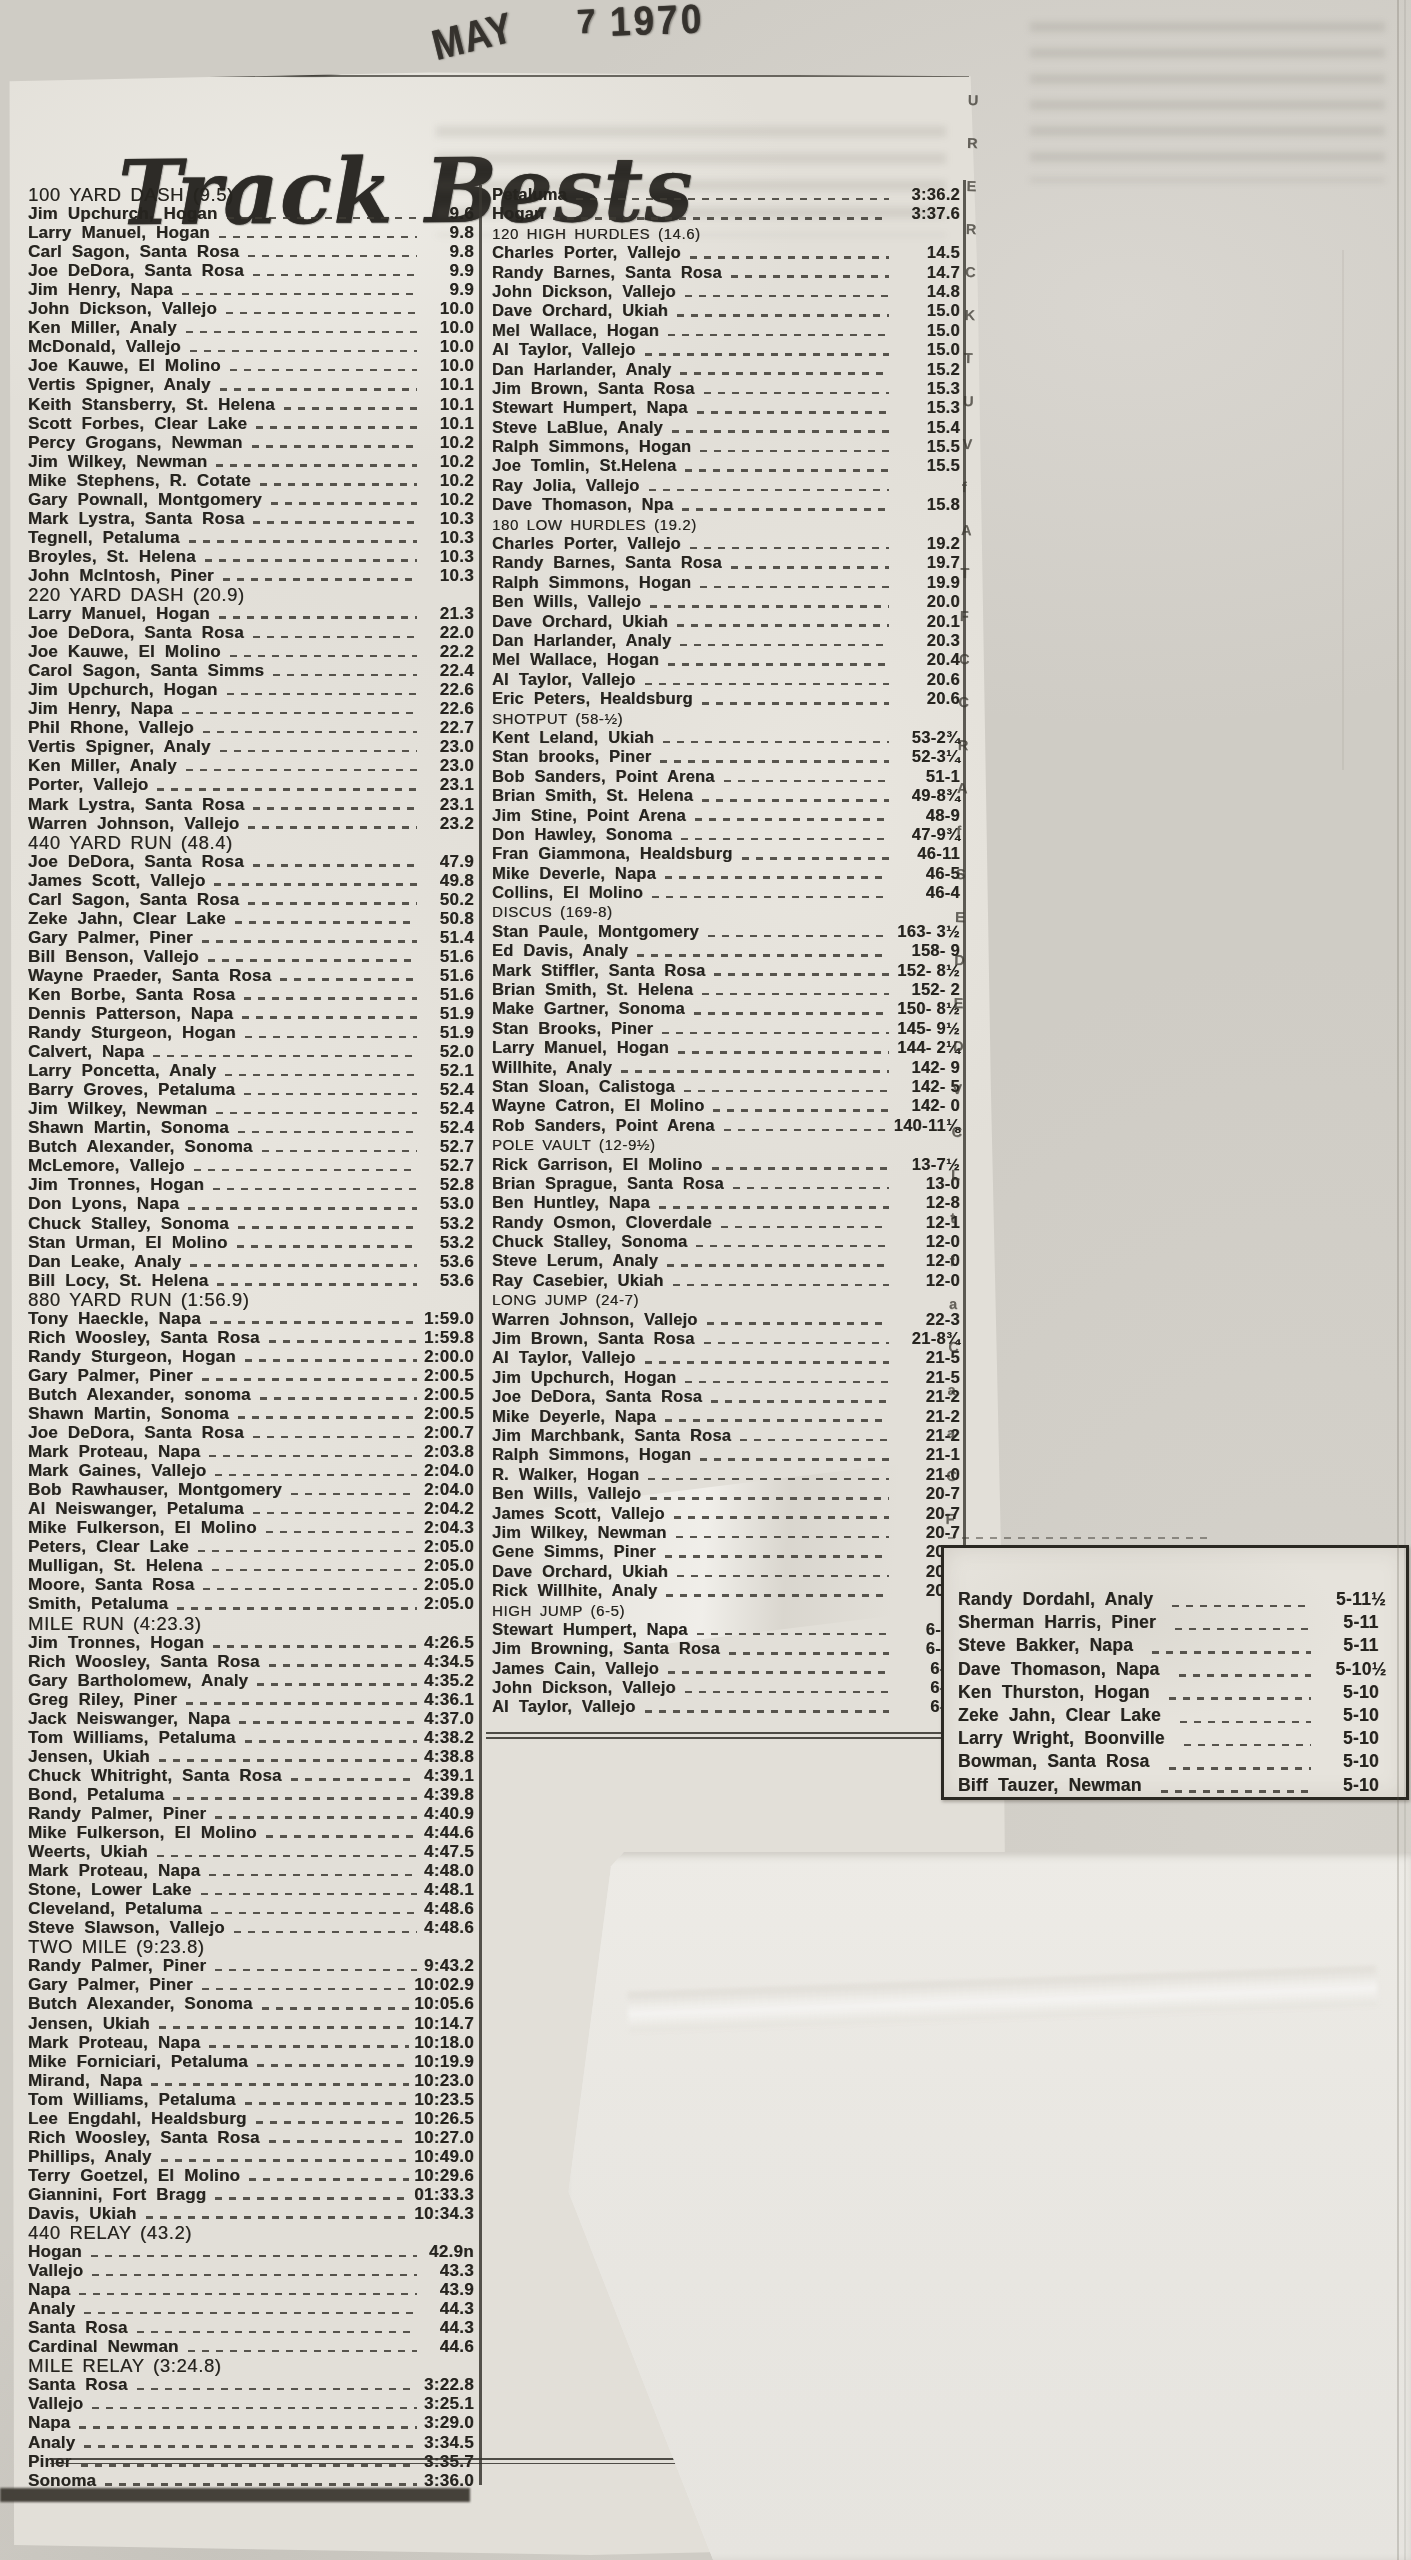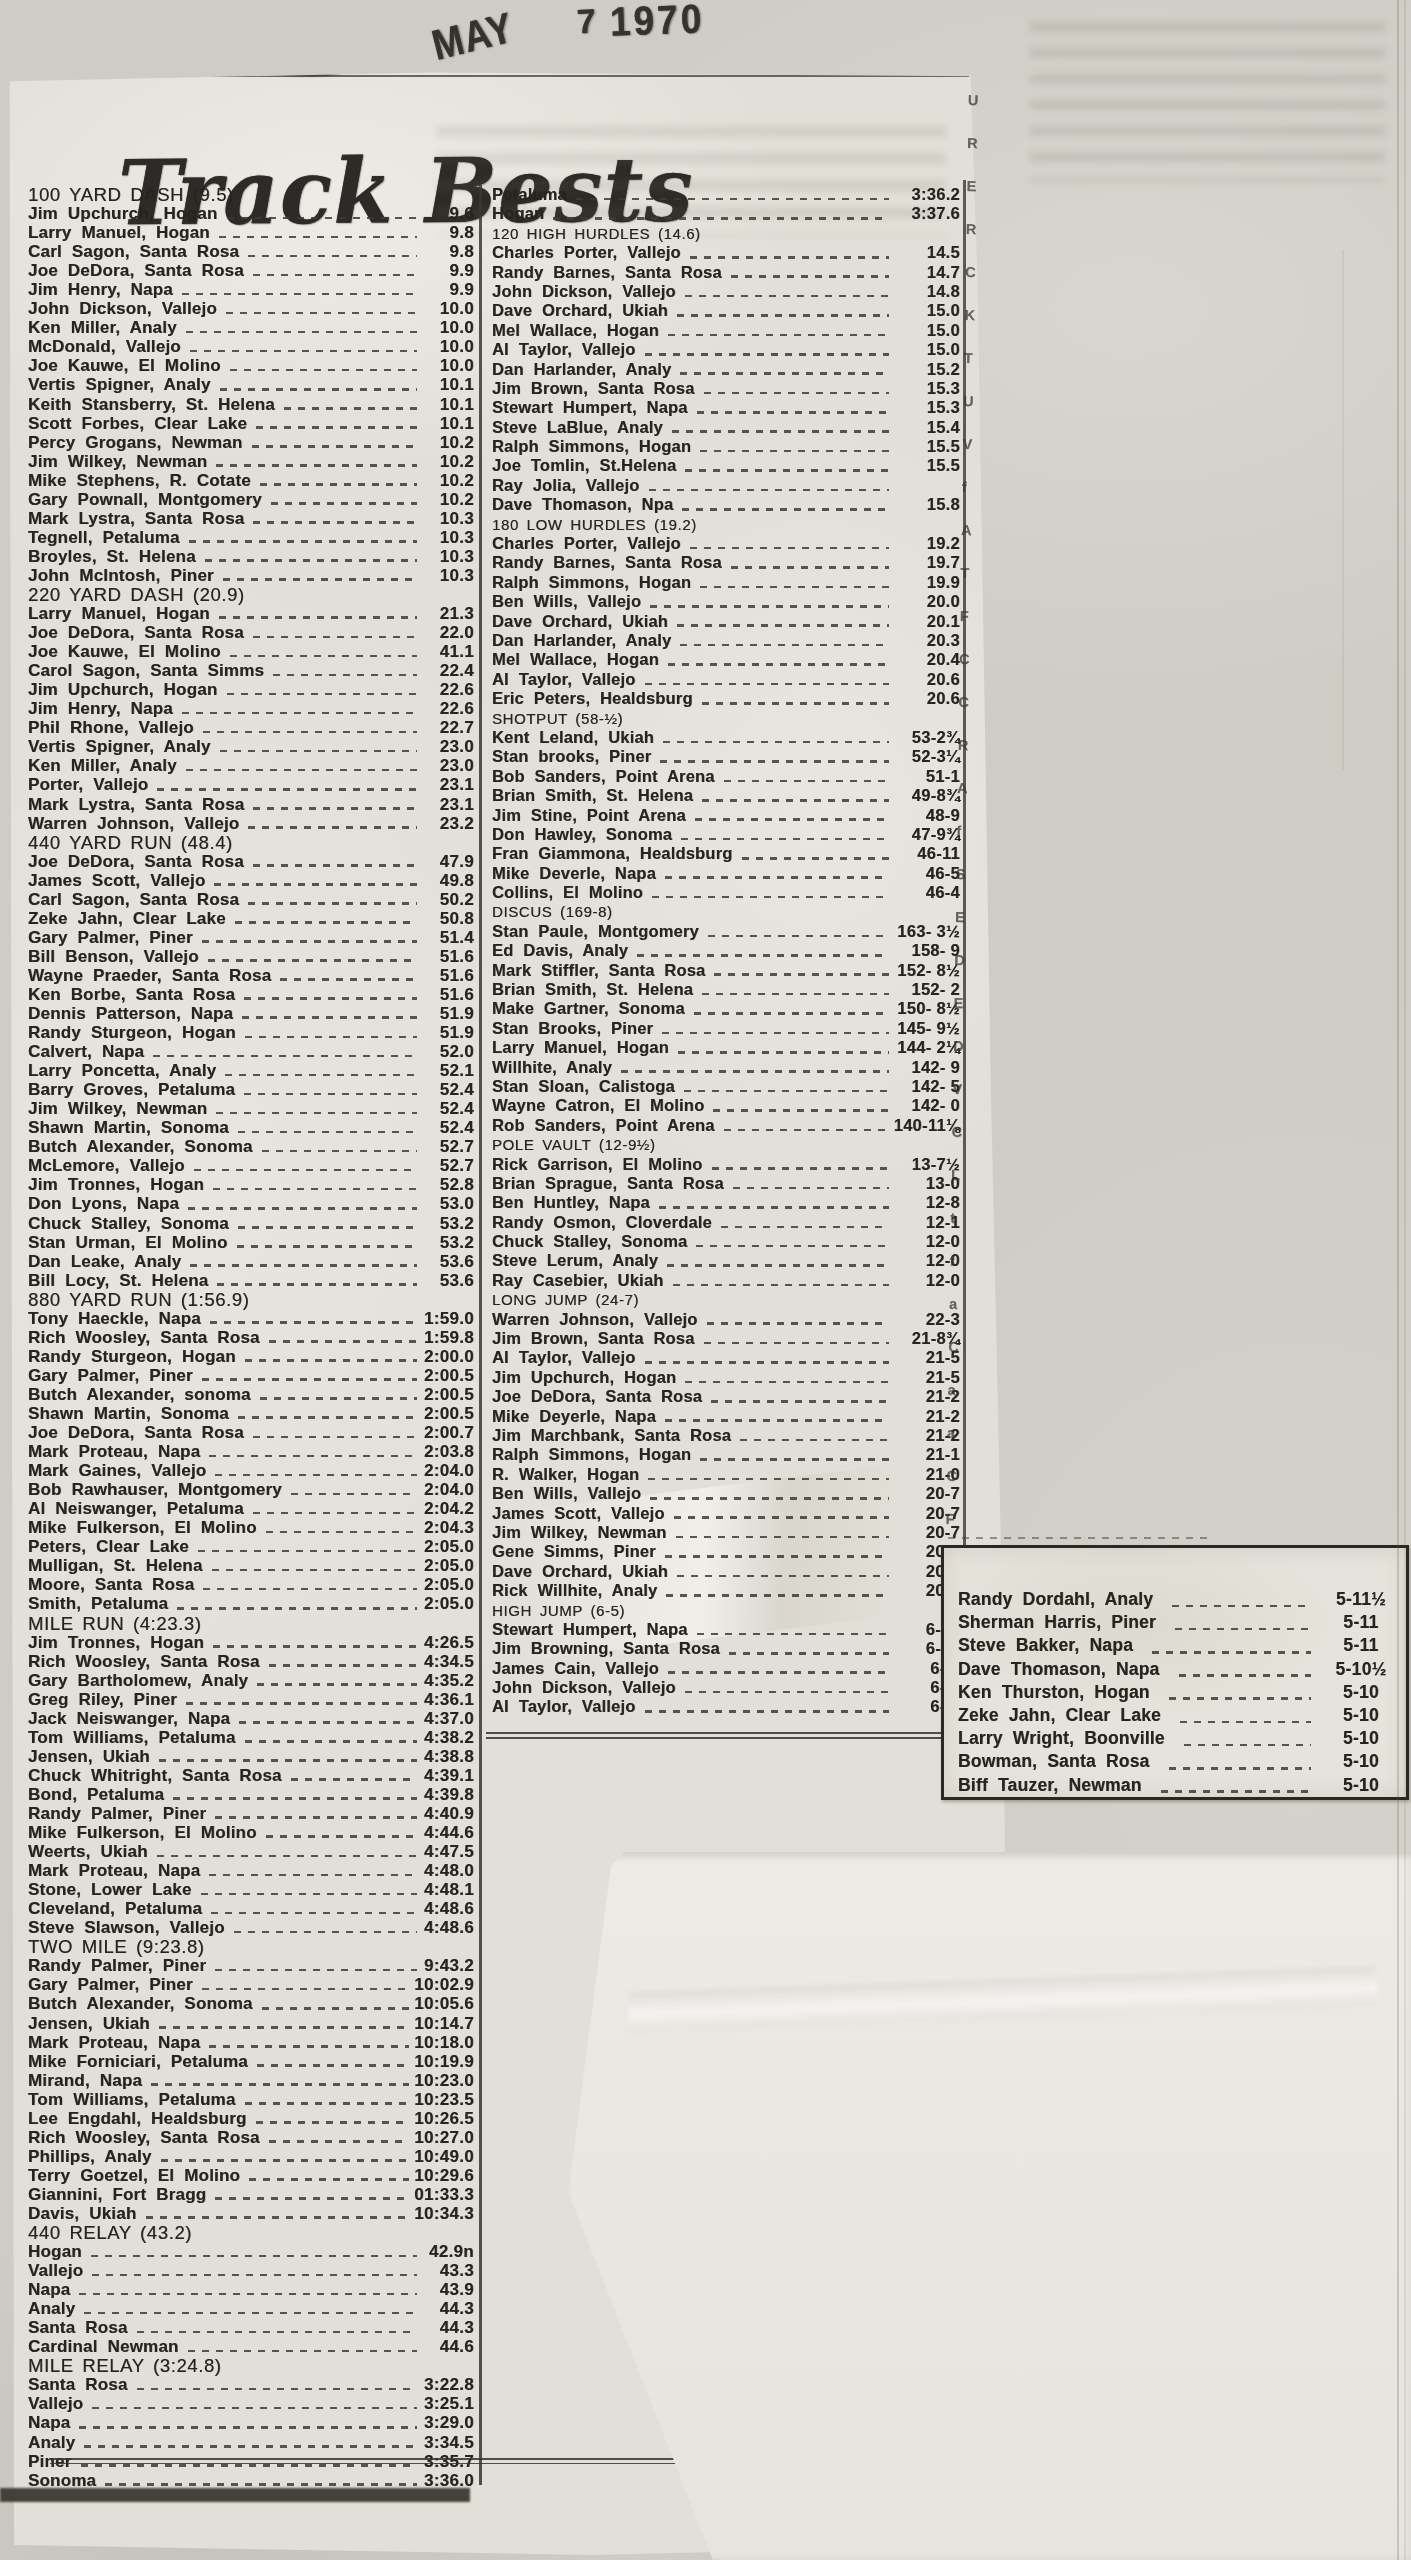--- a/index.html
+++ b/index.html
@@ -238,21 +238,21 @@
         <span class="mk">21.3</span>
       </div>
       <div class="row">
         <span class="nm">Joe DeDora, Santa Rosa</span>
         <span class="leader"></span>
         <span class="mk">22.0</span>
       </div>
       <div class="row">
         <span class="nm">Joe Kauwe, El Molino</span>
         <span class="leader"></span>
-        <span class="mk">41.1</span>
+        <span class="mk">22.2</span>
       </div>
       <div class="row">
         <span class="nm">Carol Sagon, Santa Simms</span>
         <span class="leader"></span>
         <span class="mk">22.4</span>
       </div>
       <div class="row">
         <span class="nm">Jim Upchurch, Hogan</span>
         <span class="leader"></span>
         <span class="mk">22.6</span>

